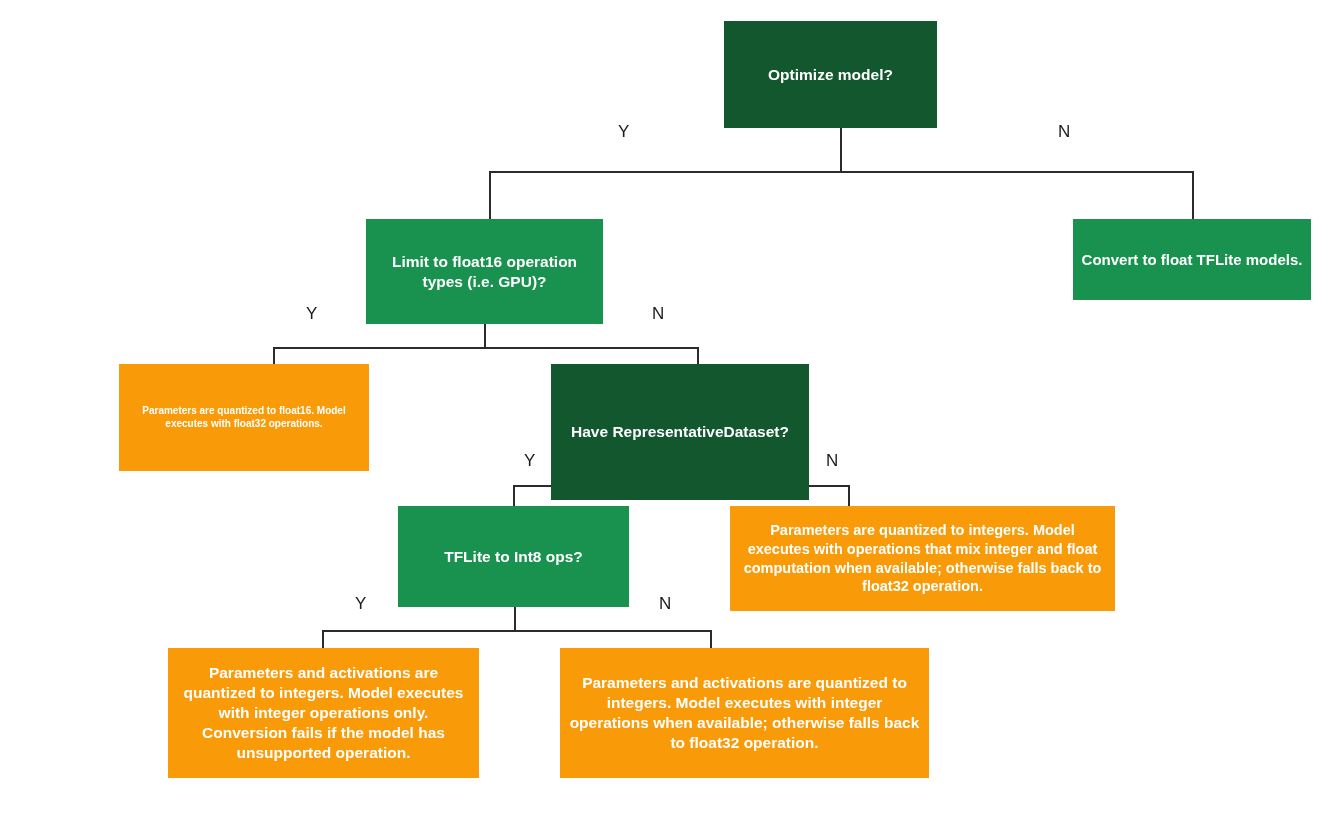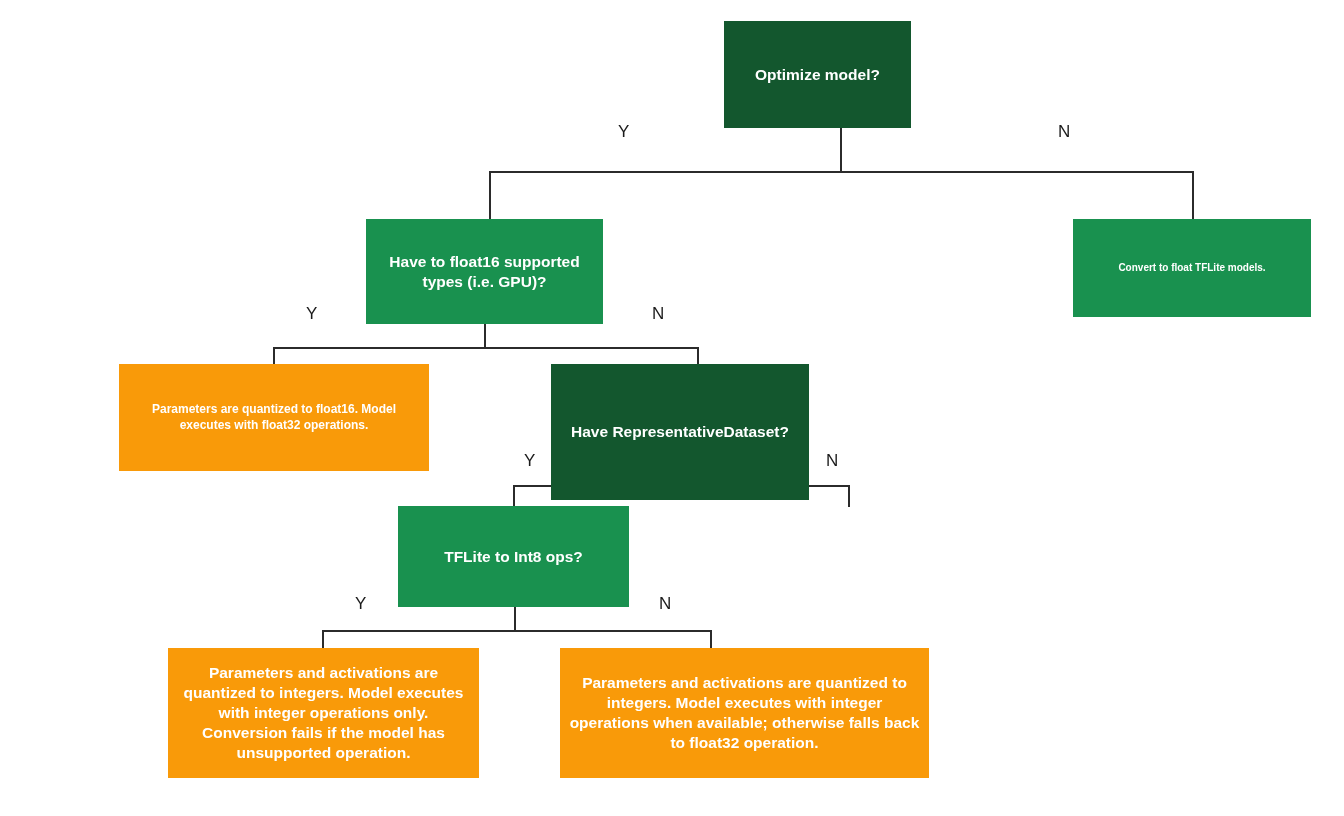--- a/index.html
+++ b/index.html
@@ -47,24 +47,24 @@
     position: absolute;
     color: #1b1b1b;
     font-family: "Liberation Sans", sans-serif;
     font-size: 17px;
     font-weight: 400;
     line-height: 1;
     z-index: 4;
   }
 
   
-  #n-optimize        { left: 724px; top: 21px;  width: 187px; height: 107px; font-size: 15.5px; }
+  #n-optimize        { left: 724px; top: 21px;  width: 213px; height: 107px; font-size: 15.5px; }
   #n-float16         { left: 366px; top: 219px; width: 237px; height: 105px; font-size: 15.5px; }
-  #n-convert-float   { left: 1073px;top: 219px; width: 238px; height: 98px; font-size: 10px; text-align: center; }
-  #n-float16-result  { left: 119px; top: 364px; width: 310px; height: 107px; font-size: 12px; }
+  #n-convert-float   { left: 1073px;top: 219px; width: 238px; height: 81px; font-size: 15px; text-align: center; }
+  #n-float16-result  { left: 119px; top: 364px; width: 250px; height: 107px; font-size: 10px; }
   #n-repdataset      { left: 551px; top: 364px; width: 258px; height: 136px; font-size: 15.5px; }
   #n-int8ops         { left: 398px; top: 506px; width: 231px; height: 101px; font-size: 15.5px; }
   #n-dynamic-result  { left: 730px; top: 506px; width: 385px; height: 105px; font-size: 14.5px; }
   #n-int8only-result { left: 168px; top: 648px; width: 311px; height: 130px; font-size: 15.5px; }
   #n-int8fallback    { left: 560px; top: 648px; width: 369px; height: 130px; font-size: 15.5px; }
 
   
   #e1-stem  { left: 840px;  top: 128px; height: 45px; }
   #e1-bar   { left: 489px;  top: 171px; width: 705px; }
   #e1-left  { left: 489px;  top: 171px; height: 49px; }
@@ -106,21 +106,21 @@
   <div class="node node-dark" id="n-optimize">Optimize model?</div>
 
   <div class="edge edge-v" id="e1-stem"></div>
   <div class="edge edge-h" id="e1-bar"></div>
   <div class="edge edge-v" id="e1-left"></div>
   <div class="edge edge-v" id="e1-right"></div>
 
   <div class="branch-label" id="lbl-1-y">Y</div>
   <div class="branch-label" id="lbl-1-n">N</div>
 
-  <div class="node node-mid" id="n-float16">Have to float16 supported types (i.e. GPU)?</div>
+  <div class="node node-mid" id="n-float16">Limit to float16 operation types (i.e. GPU)?</div>
 
   <div class="node node-mid" id="n-convert-float">Convert to float TFLite models.</div>
 
   <div class="edge edge-v" id="e2-stem"></div>
   <div class="edge edge-h" id="e2-bar"></div>
   <div class="edge edge-v" id="e2-left"></div>
   <div class="edge edge-v" id="e2-right"></div>
 
   <div class="branch-label" id="lbl-2-y">Y</div>
   <div class="branch-label" id="lbl-2-n">N</div>
@@ -132,20 +132,21 @@
   <div class="edge edge-v" id="e3-stem"></div>
   <div class="edge edge-h" id="e3-bar"></div>
   <div class="edge edge-v" id="e3-left"></div>
   <div class="edge edge-v" id="e3-right"></div>
 
   <div class="branch-label" id="lbl-3-y">Y</div>
   <div class="branch-label" id="lbl-3-n">N</div>
 
   <div class="node node-mid" id="n-int8ops">TFLite to Int8 ops?</div>
 
+  <div class="node node-orange" id="n-dynamic-result">Parameters are quantized to integers. Model executes with operations that mix integer and float computation when available; otherwise falls back to float32 operation.</div>
 
   <div class="edge edge-v" id="e4-stem"></div>
   <div class="edge edge-h" id="e4-bar"></div>
   <div class="edge edge-v" id="e4-left"></div>
   <div class="edge edge-v" id="e4-right"></div>
 
   <div class="branch-label" id="lbl-4-y">Y</div>
   <div class="branch-label" id="lbl-4-n">N</div>
 
   <div class="node node-orange" id="n-int8only-result">Parameters and activations are quantized to integers. Model executes with integer operations only. Conversion fails if the model has unsupported operation.</div>

